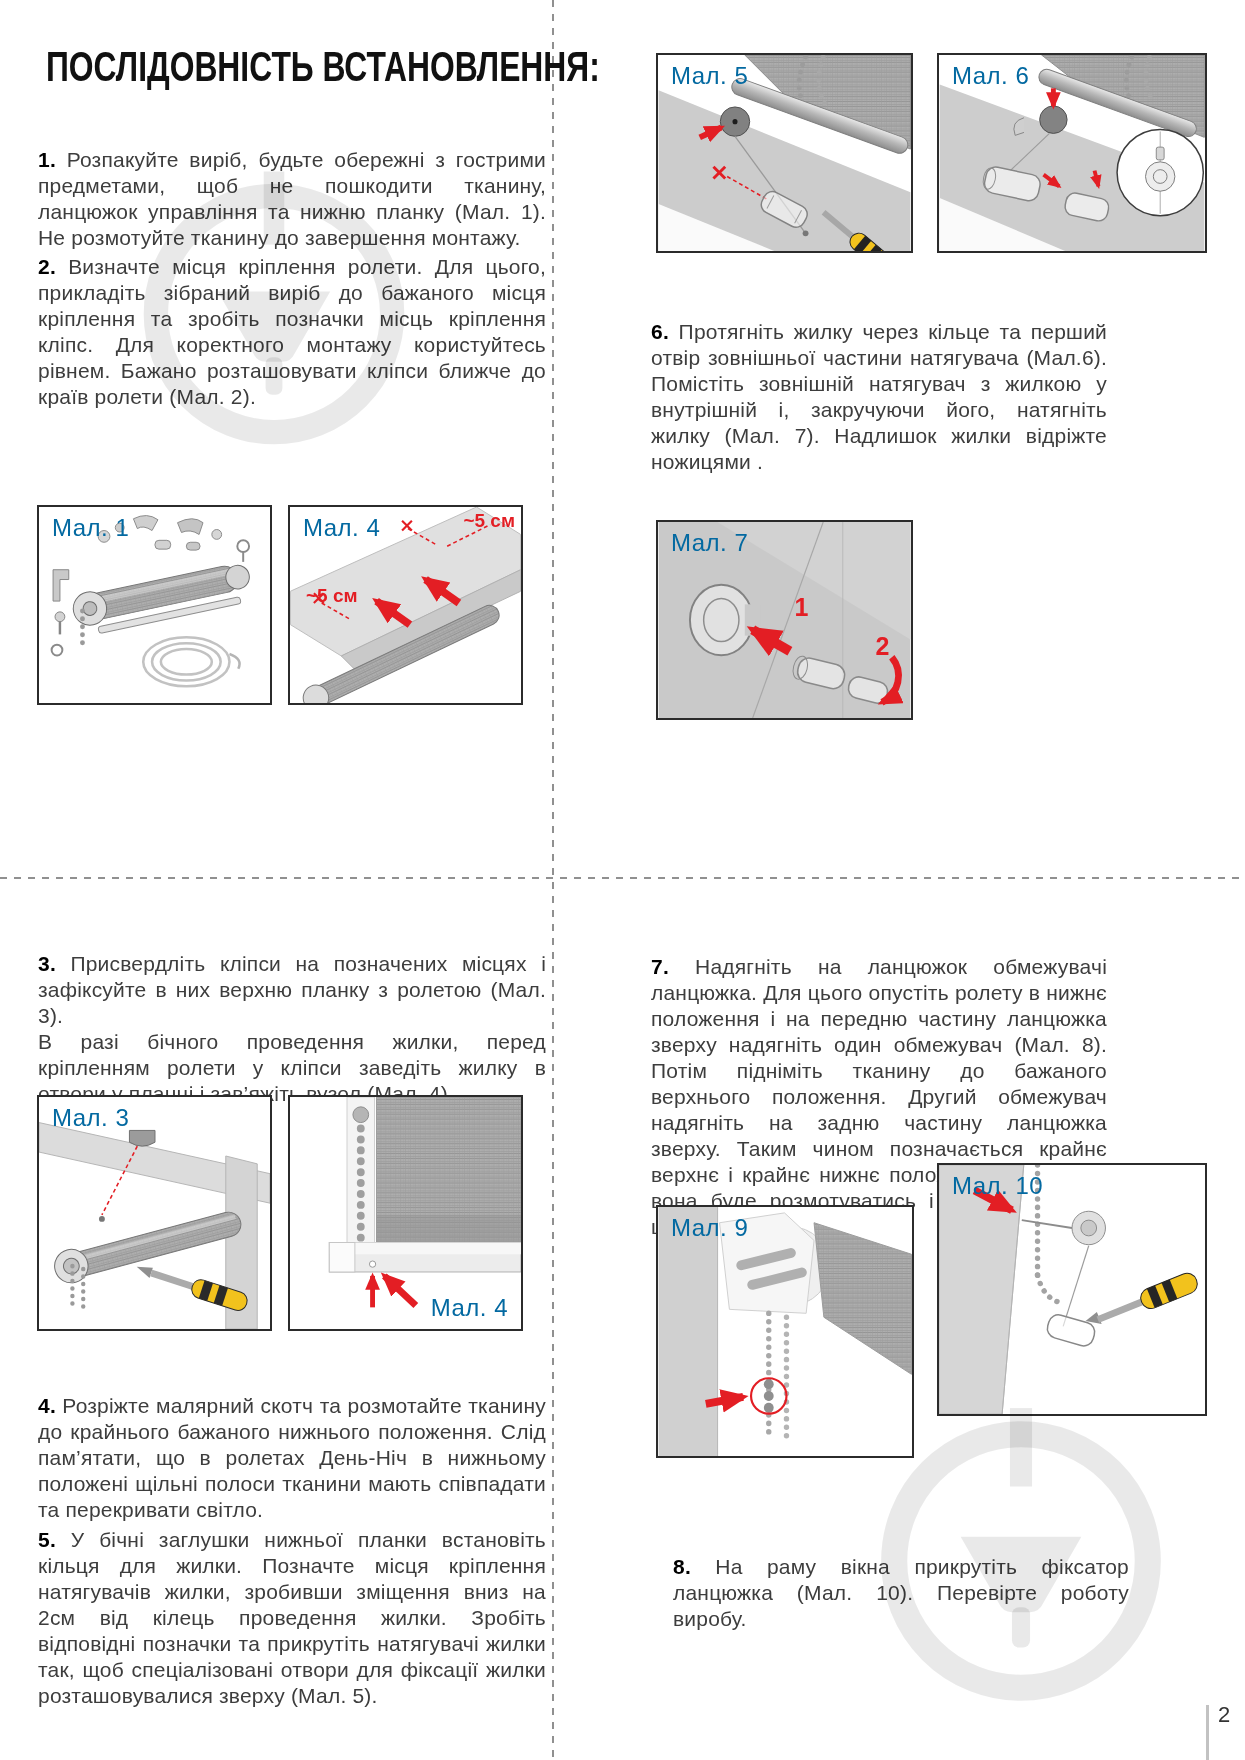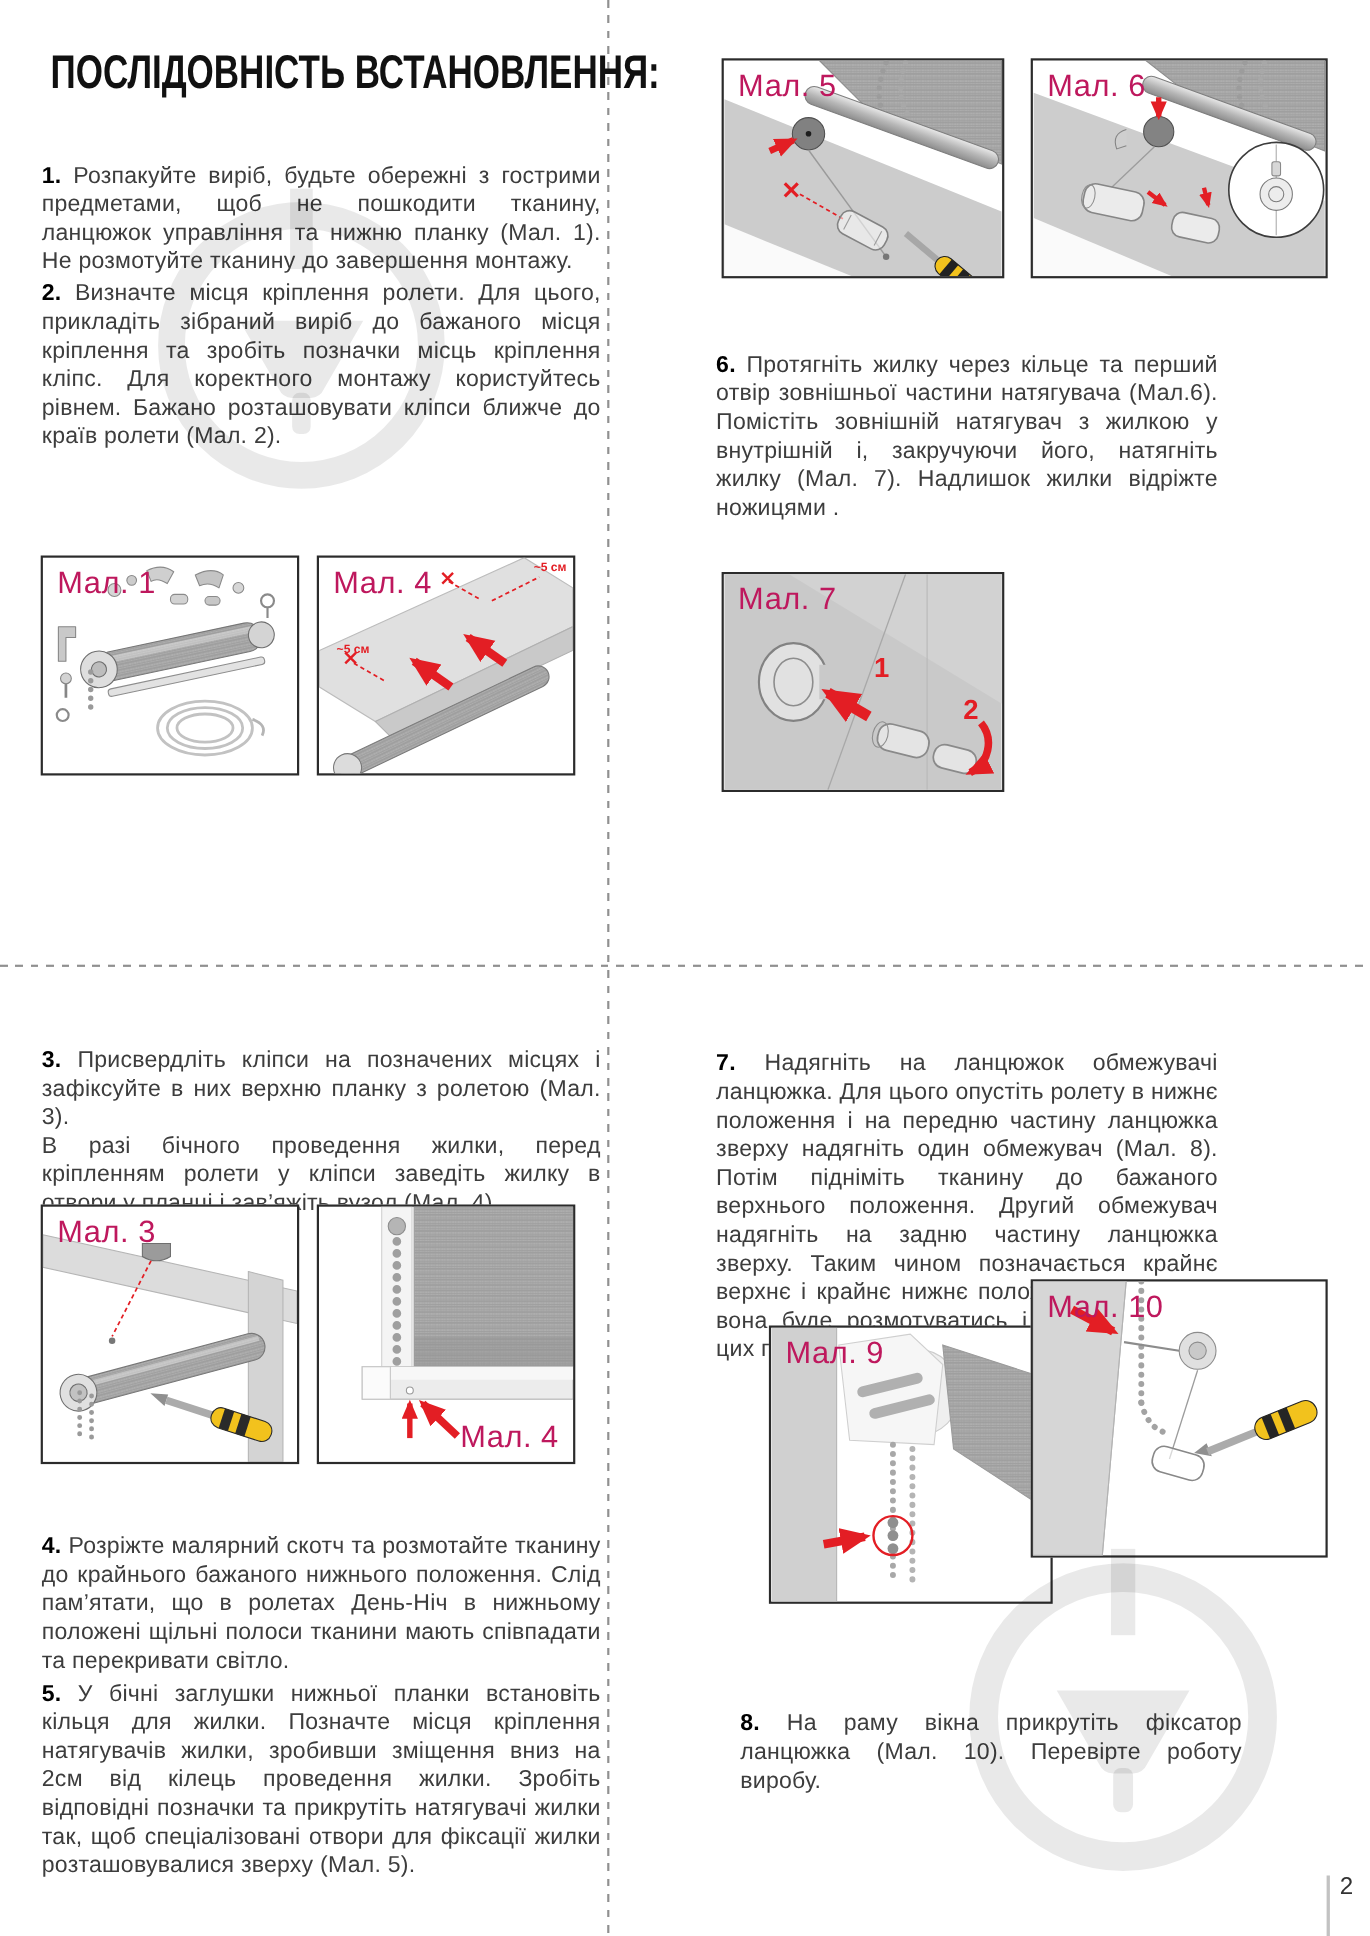--- a/index.html
+++ b/index.html
@@ -15,23 +15,23 @@
          letter-spacing:0px;transform:scaleX(.74);transform-origin:left top;white-space:nowrap;}
   
   .step{position:absolute;text-align:justify;font-size:21px;line-height:26px;color:#3d3d3d;
         letter-spacing:.2px;}
   .step .num{font-weight:bold;color:#000;}
   .col-l{left:38px;width:508px;}
   .col-r{left:651px;width:456px;}
   
   .fig{position:absolute;border:2px solid #2b2b2b;background:#fff;box-sizing:border-box;}
   .fig svg{display:block;width:100%;height:100%;}
-  .figlabel{position:absolute;top:7px;left:13px;font-size:28px;color:#be185d;letter-spacing:.5px;}
+  .figlabel{position:absolute;top:7px;left:13px;font-size:24px;color:#0369a1;letter-spacing:.5px;}
   .figlabel.br{top:auto;left:auto;right:13px;bottom:7px;}
-  .ann{position:absolute;color:#e31e24;font-weight:bold;font-size:11px;white-space:nowrap;}
+  .ann{position:absolute;color:#e31e24;font-weight:bold;font-size:19px;white-space:nowrap;}
   .ann.big{font-size:25px;}
   
   .wm{position:absolute;pointer-events:none;z-index:5;color:rgba(0,0,0,0.085);}
   .wm svg{display:block;width:100%;height:100%;}
   
   .pagebar{position:absolute;width:3px;background:#c2c2c2;}
   .pagenum{position:absolute;font-size:22px;color:#333;}
 </style>
 </head>
 <body>
@@ -300,21 +300,21 @@
       <rect x="40" y="148" width="195" height="30" fill="#ececec" stroke="#b0b0b0"></rect>
       <rect x="40" y="148" width="195" height="12" fill="#f7f7f7"></rect>
       <rect x="40" y="148" width="26" height="30" fill="#fbfbfb" stroke="#c6c6c6"></rect>
       <circle cx="84" cy="170" r="3.2" fill="#fff" stroke="#999"></circle>
       <line x1="84" y1="214" x2="84" y2="182" stroke="#e31e24" stroke-width="5" marker-end="url(#ra)"></line>
       <line x1="128" y1="212" x2="96" y2="182" stroke="#e31e24" stroke-width="7" marker-end="url(#ra)"></line>
     </svg>
     <span class="figlabel br">Мал. 4</span>
   </div>
 
-  <div class="fig" style="left:656px;top:1205px;width:258px;height:253px;margin-left:43px;">
+  <div class="fig" style="left:656px;top:1205px;width:258px;height:253px;">
     <svg viewBox="0 0 257 253">
       <rect width="60" height="253" fill="#d0d0d0"></rect>
       <line x1="60" y1="0" x2="60" y2="253" stroke="#b5b5b5"></line>
       <circle cx="134" cy="60" r="40" fill="#efefef" stroke="#cccccc"></circle>
       <polygon points="158,16 257,48 257,170 168,112" fill="url(#fabp)" stroke="#9b9b9b"></polygon>
       <path d="M62,16 L128,6 L158,34 L150,108 L72,104 Z" fill="#f6f6f6" stroke="#cfcfcf"></path>
       <g transform="rotate(-14 110 60)" fill="#b0b0b0">
         <rect x="80" y="48" width="62" height="10" rx="5"></rect>
         <rect x="86" y="70" width="62" height="10" rx="5"></rect>
       </g>

